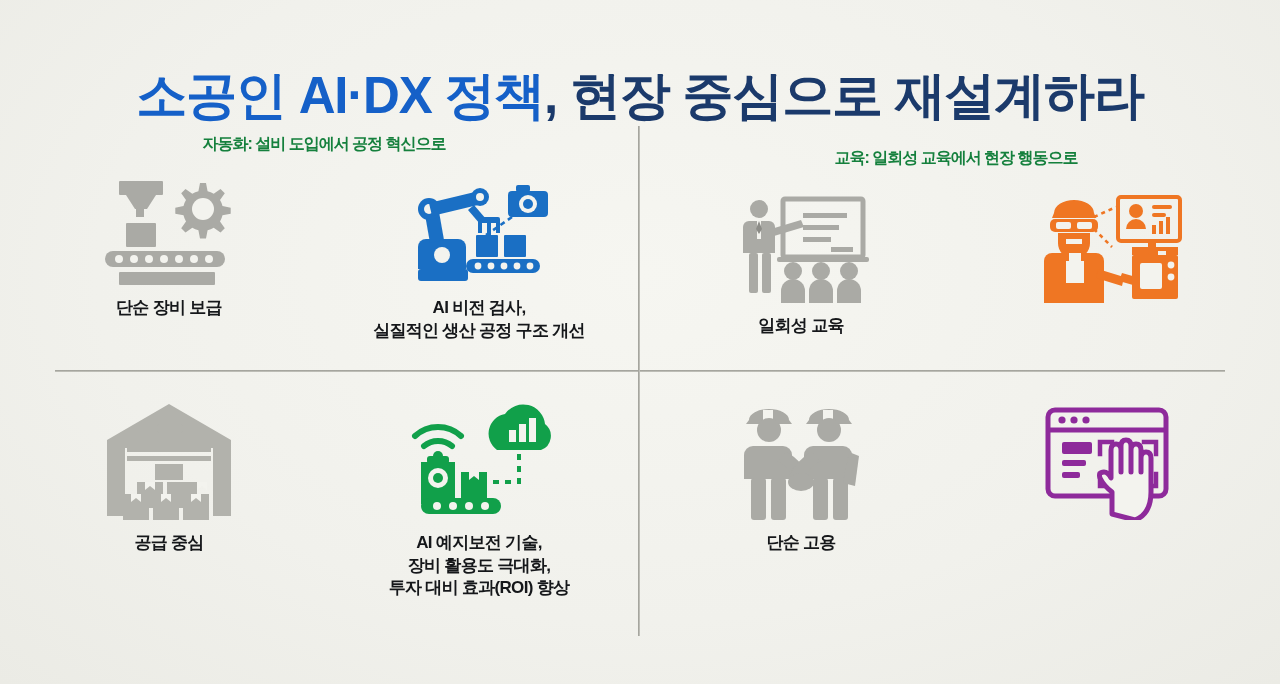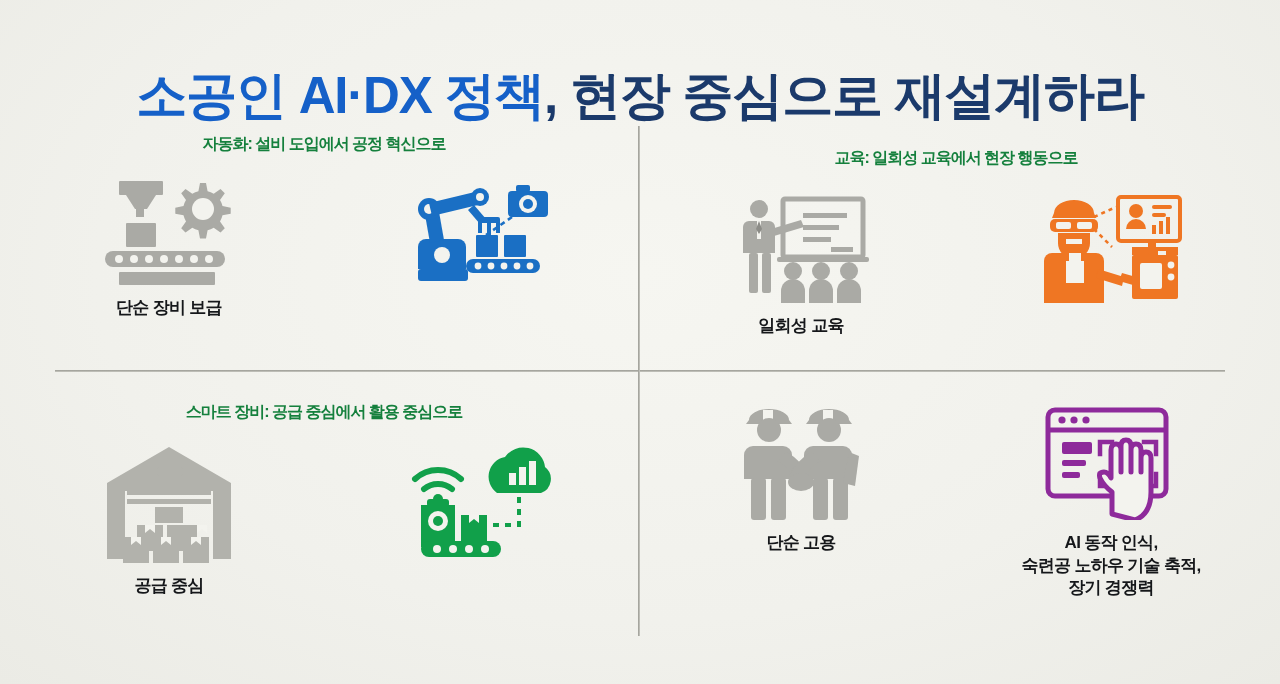--- a/index.html
+++ b/index.html
@@ -182,20 +182,22 @@
               <g fill="#f3f3ee">
                 <circle cx="74" cy="89" r="3.4"></circle>
                   <circle cx="87" cy="89" r="3.4"></circle>
                 <circle cx="100" cy="89" r="3.4"></circle>
                   <circle cx="113" cy="89" r="3.4"></circle>
                 <circle cx="126" cy="89" r="3.4"></circle>
               </g>
             </g>
           </svg>
         </div>
+        <div class="caption">AI 비전 검사,
+실질적인 생산 공정 구조 개선</div>
       </div>
 
     </div>
   </section>
 
   <section class="quad" id="quad-tr">
     <h2 class="quad-head">교육: 일회성 교육에서 현장 행동으로</h2>
     <div class="pair">
 
       <div class="cell">
@@ -282,21 +284,20 @@
               <rect x="112" y="44" width="8" height="16" rx="2"></rect>
             </g>
           </svg>
         </div>
       </div>
 
     </div>
   </section>
 
   <section class="quad" id="quad-bl">
-    <h2 class="quad-head">스마트 장비: 공급 중심에서 활용 중심으로</h2>
     <div class="pair">
 
       <div class="cell">
         <div class="icon-box">
           <svg width="132" height="118" viewBox="0 0 132 118">
             <g fill="#b2b2ac">
 
               <path d="M66 2 L128 38 v76 h-18 v-68 h-88 v68 h-18 v-76 z"></path>
               <rect x="54" y="22" width="26" height="9" rx="2"></rect>
 
@@ -369,20 +370,23 @@
                 <rect x="114" y="22" width="7" height="18"></rect>
                 <rect x="124" y="16" width="7" height="24"></rect>
               </g>
 
               <g stroke="#11a04a" stroke-width="4" stroke-dasharray="6 6" fill="none">
                 <path d="M114 52 v28 h-28"></path>
               </g>
             </g>
           </svg>
         </div>
+        <div class="caption">AI 예지보전 기술,
+장비 활용도 극대화,
+투자 대비 효과(ROI) 향상</div>
       </div>
 
     </div>
   </section>
 
   <section class="quad" id="quad-br">
     <div class="pair">
 
       <div class="cell">
         <div class="icon-box">
@@ -450,21 +454,18 @@
                        q0 -6 5 -6 q5 0 5 6
                        v22
                        v-26 q0 -6 5 -6 q5 0 5 6 v26
                        v-22 q0 -6 5 -6 q5 0 5 6 v22
                        v-14 q0 -6 5 -6 q5 0 5 6
                        v34
                        q0 22 -16 28 z"></path>
             </g>
           </svg>
         </div>
-        <div class="caption">AI 동작 인식,
-숙련공 노하우 기술 축적,
-장기 경쟁력</div>
       </div>
 
     </div>
   </section>
 
 </div>
 
 </body></html>

